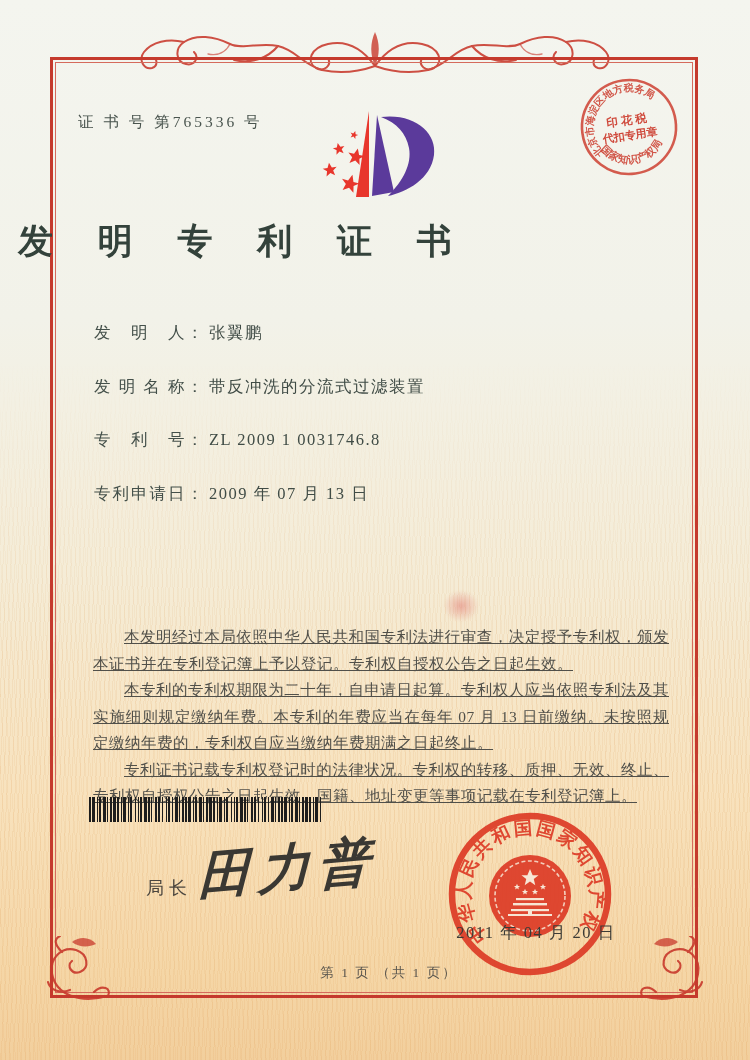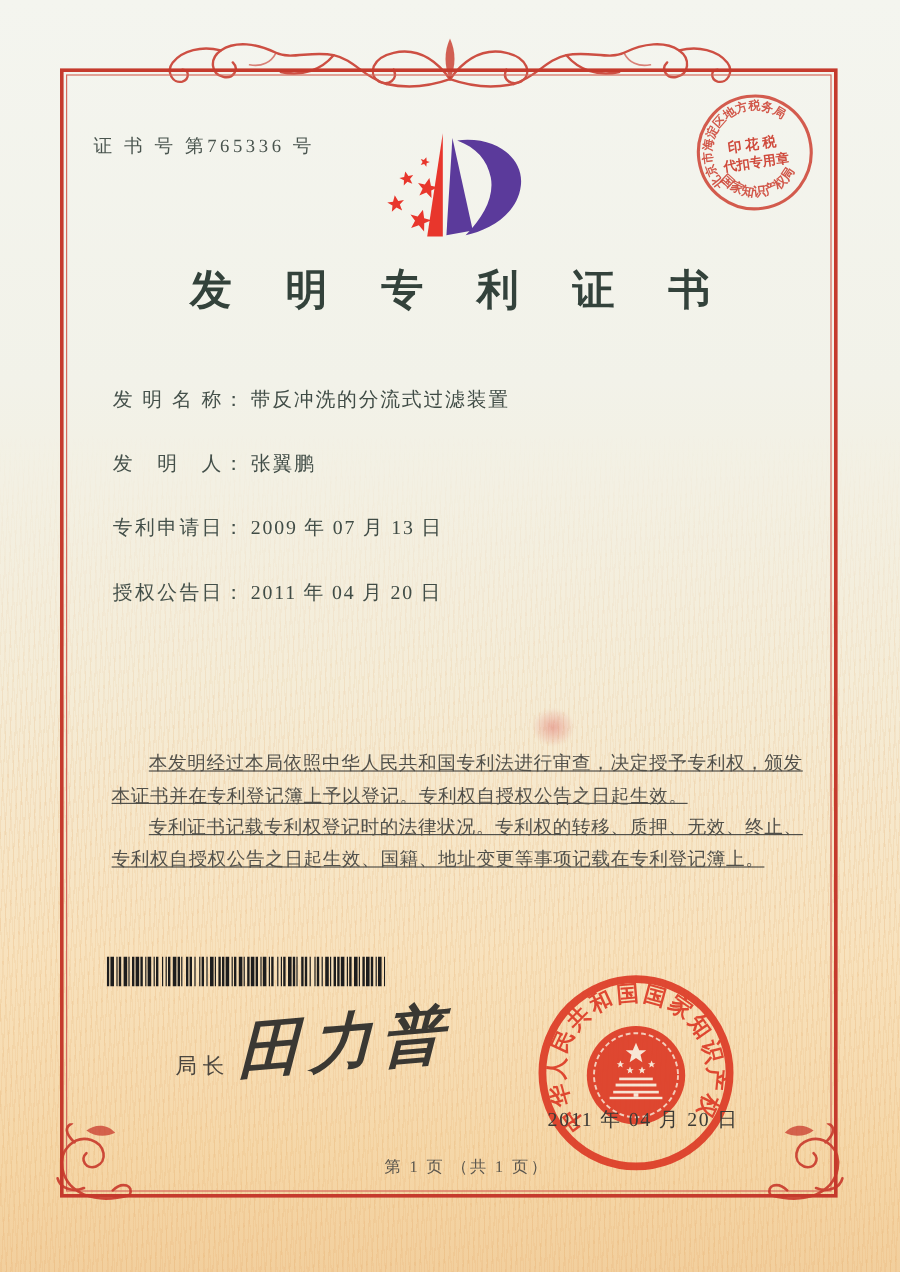--- a/index.html
+++ b/index.html
@@ -11,21 +11,21 @@
     background:
       repeating-linear-gradient(93deg, rgba(219,140,62,.10) 0 1px, rgba(0,0,0,0) 1px 4px),
       repeating-linear-gradient(86deg, rgba(219,140,62,.08) 0 1px, rgba(0,0,0,0) 1px 5px);
     -webkit-mask:linear-gradient(180deg,transparent 0 34%,#000 62%,#000 100%);
     mask:linear-gradient(180deg,transparent 0 34%,#000 62%,#000 100%);}
   .frame{position:absolute;left:50px;top:57px;right:52px;bottom:62px;
     border:3px solid #c53a2d;}
   .frame-inner{position:absolute;inset:2px;border:1px solid #d56a5c;}
   .abs{position:absolute;}
   .cert-no{left:78px;top:112px;font-size:15.5px;letter-spacing:3px;color:#49544e;font-family:Liberation Serif, serif;}
-  .title{left:0;right:0;top:218px;text-align:center;font-size:35px;font-weight:bold;
+  .title{left:0;right:0;top:218px;font-size:35px;font-weight:bold;
     letter-spacing:18px;color:#33423b;text-indent:18px;}
   .fields{left:94px;top:322px;right:80px;}
   .field-row{height:53.6px;font-size:16.5px;color:#44504a;letter-spacing:2px;}
   .field-row .val{letter-spacing:1.5px;margin-left:4px;color:#404c46;}
   .paras{left:93px;top:624px;width:576px;font-size:15.5px;line-height:26.5px;
     color:#51504a;letter-spacing:0.5px;text-align:justify;text-decoration:underline;}
   .paras p{margin:0;text-indent:2em;}
   .smudge{left:443px;top:590px;width:36px;height:32px;border-radius:50%;
     background:radial-gradient(ellipse at center,rgba(216,72,72,.38),rgba(216,72,72,0) 70%);
     filter:blur(1px);}
@@ -120,35 +120,36 @@
       <use href="#star" transform="translate(63,64) scale(0.88) rotate(12)"></use>
       <use href="#star" transform="translate(37,77) scale(0.74) rotate(-8)"></use>
       <use href="#star" transform="translate(57,91) scale(0.95) rotate(15)"></use>
     </g>
   </svg>
 
   <div class="abs title">发 明 专 利 证 书</div>
 
   <div class="abs fields">
     <div class="field-row">
+      <span class="lbl">发　明　人：</span><span class="val">张翼鹏</span>
+    </div>
+    <div class="field-row">
       <span class="lbl">发 明 名 称：</span><span class="val">带反冲洗的分流式过滤装置</span>
     </div>
     <div class="field-row">
-      <span class="lbl">发　明　人：</span><span class="val">张翼鹏</span>
+      <span class="lbl">专　利　号：</span><span class="val">ZL 2009 1 0031746.8</span>
     </div>
     <div class="field-row">
       <span class="lbl">专利申请日：</span><span class="val">2009 年 07 月 13 日</span>
-    </div>
-    <div class="field-row">
-      <span class="lbl">授权公告日：</span><span class="val">2011 年 04 月 20 日</span>
     </div>
   </div>
 
   <div class="abs paras">
     <p>本发明经过本局依照中华人民共和国专利法进行审查，决定授予专利权，颁发本证书并在专利登记簿上予以登记。专利权自授权公告之日起生效。</p>
+    <p>本专利的专利权期限为二十年，自申请日起算。专利权人应当依照专利法及其实施细则规定缴纳年费。本专利的年费应当在每年 07 月 13 日前缴纳。未按照规定缴纳年费的，专利权自应当缴纳年费期满之日起终止。</p>
     <p>专利证书记载专利权登记时的法律状况。专利权的转移、质押、无效、终止、专利权自授权公告之日起生效、国籍、地址变更等事项记载在专利登记簿上。</p>
   </div>
 
   <div class="abs smudge"></div>
 
   <svg class="abs barcode" width="232" height="25" viewBox="0 0 232 25">
     <path d="M0 12.5 H232" stroke="#1d1d1d" stroke-width="25" stroke-dasharray="2 1 3 2 1 1 2 2 3 1 1 2 2 1 3 1 2 2 1 1 3 2 1 1 2 3 1 2 1 1 2 2 3 1 2 1 1 3 2 1 2 2 1 3 1 1 2 2 1 2 3 1 1 2 2 1"></path>
   </svg>
 
   <div class="abs director-label">局长</div>

